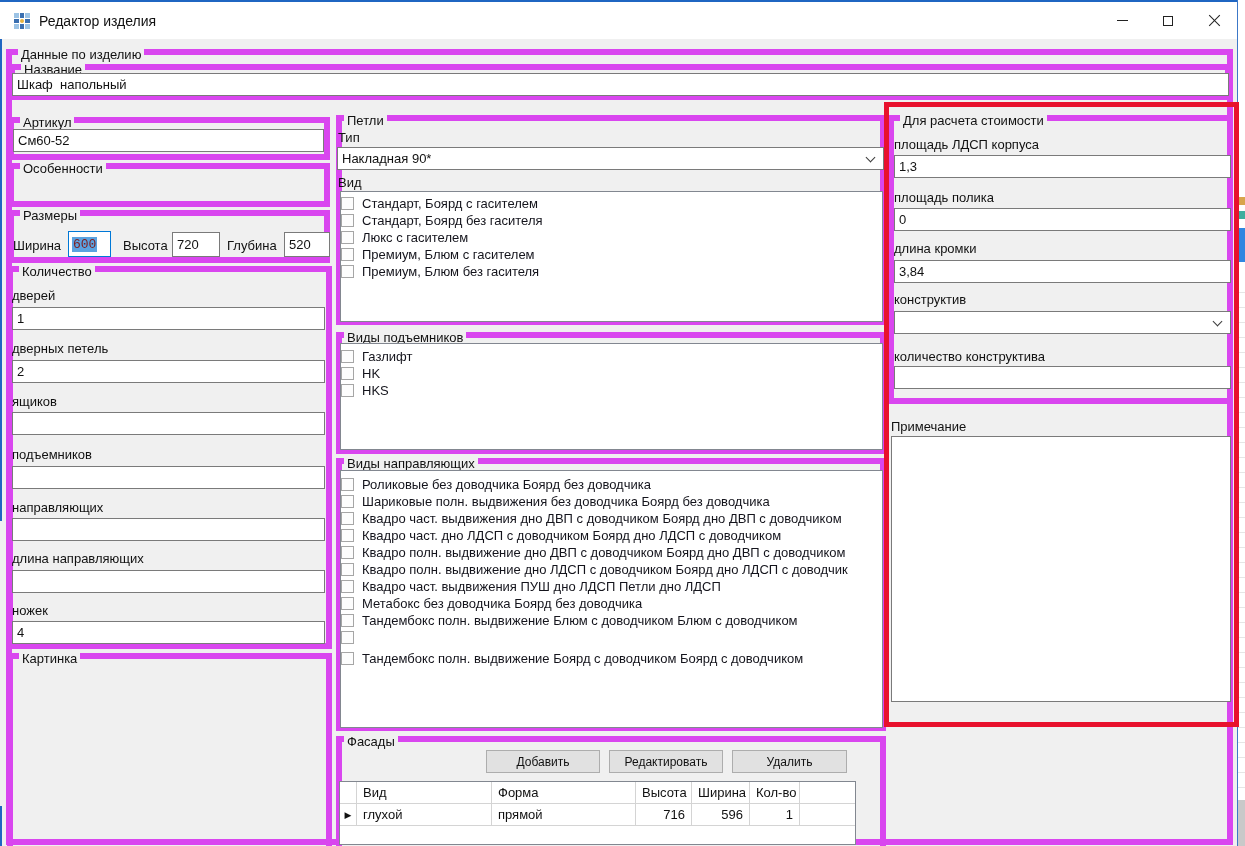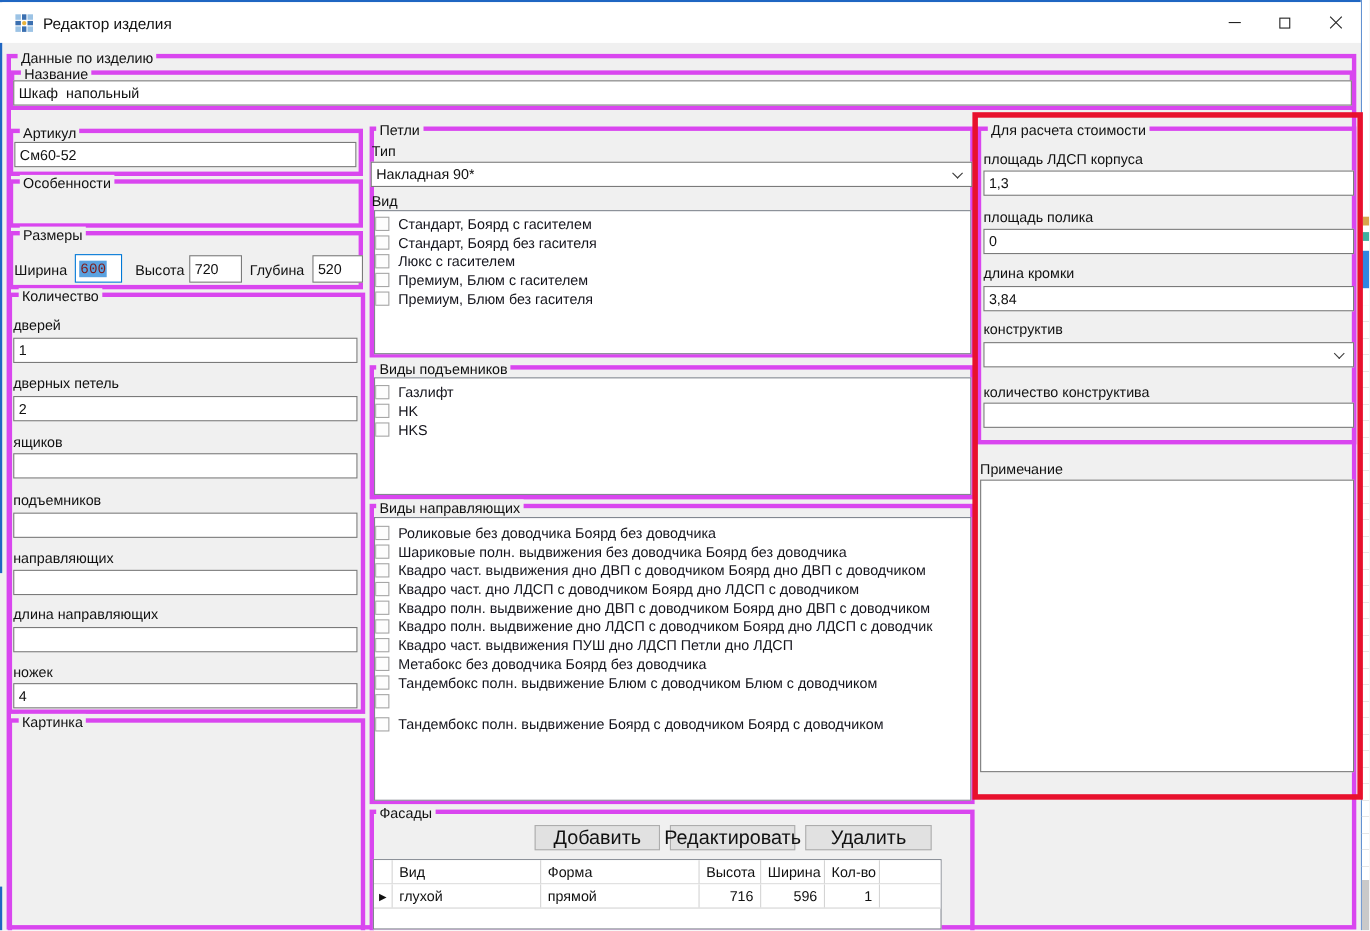--- a/index.html
+++ b/index.html
@@ -16,40 +16,40 @@
   .title-text { position:absolute; left:39px; top:11px; font-size:14px; color:#111; white-space:nowrap; }
   .winbtns { position:absolute; right:0; top:0; height:100%; display:flex; }
   .winbtn { width:46px; height:100%; display:flex; align-items:center; justify-content:center; cursor:default; }
   .glyph-min { width:11px; height:1px; background:#222; }
   .glyph-max { width:10px; height:10px; border:1px solid #222; background:transparent; }
   .glyph-close { position:relative; width:13px; height:13px; }
   .glyph-close::before,.glyph-close::after { content:""; position:absolute; left:-1px; top:6px; width:15px; height:1px; background:#222; }
   .glyph-close::before { transform:rotate(45deg); } .glyph-close::after { transform:rotate(-45deg); }
 
   
-  .grp { position:absolute; border:4px solid #d946ef; }
+  .grp { position:absolute; border:6px solid #d946ef; }
   .grp-label { position:absolute; top:-8px; left:6px; background:#f0f0f0; padding:0 3px; font-size:13px; color:#111; white-space:nowrap; line-height:15px; }
 
   .field-label { position:absolute; font-size:13px; color:#111; white-space:nowrap; }
 
   input.tbx, .tbx { position:absolute; background:#fff; border:1px solid #7a7a7a; font-size:13px; color:#111;
          font-family:"Liberation Sans",sans-serif; padding:0 4px; outline:none; }
   .tbx-sim { position:absolute; background:#fff; border:1px solid #0078d7; display:flex; align-items:center; padding:0 3px; font-size:13px; }
   .tbx-sim .sel { background:#5ba2e0; color:#7f1d1d; padding:0 1px;font-family:Liberation Mono, monospace; }
 
   .combo { position:absolute; background:#fff; border:1px solid #7a7a7a; font-size:13px; color:#111; display:flex; align-items:center; padding:0 22px 0 4px; }
   .combo .val { white-space:nowrap; overflow:hidden; }
   .chev { position:absolute; right:9px; top:50%; width:7px; height:7px; border-right:1.4px solid #3c3c3c; border-bottom:1.4px solid #3c3c3c; transform:translateY(-72%) rotate(45deg); }
 
   .listbox { position:absolute; background:#fff; border:1px solid #828790; overflow:hidden; }
   .chkrow { display:flex; align-items:center; height:17px; padding-left:0; }
   .chk { width:13px; height:13px; border:1px solid #a6a6a6; background:#fdfdfd; margin-right:8px; flex:none; }
   .chkrow .lbl { font-size:13px; color:#14141c; white-space:nowrap; }
 
-  .btn { position:absolute; background:#e1e1e1; border:1px solid #adadad; font-size:18px; color:#111; display:flex; align-items:center; justify-content:center; cursor:default; }
+  .btn { position:absolute; background:#e1e1e1; border:1px solid #adadad; font-size:12px; color:#111; display:flex; align-items:center; justify-content:center; cursor:default; }
 
   textarea.note { position:absolute; background:#fff; border:1px solid #7a7a7a; resize:none; outline:none; font-family:"Liberation Sans",sans-serif; font-size:13px; }
 
   
   .dgv { position:absolute; background:#fff; border:1px solid #828790; font-size:13px; color:#111; }
   .dgv-row { display:flex; height:22px; border-bottom:1px solid #d4d4d4; background:#fff; }
   .dgv-cell { border-right:1px solid #d4d4d4; display:flex; align-items:center; padding:0 6px; overflow:hidden; white-space:nowrap; }
   .c0 { width:17px; padding:0 2px; justify-content:center; }
   .c1 { width:135px; } .c2 { width:144px; }
   .c3 { width:56px; } .c4 { width:58px; } .c5 { width:50px; }

